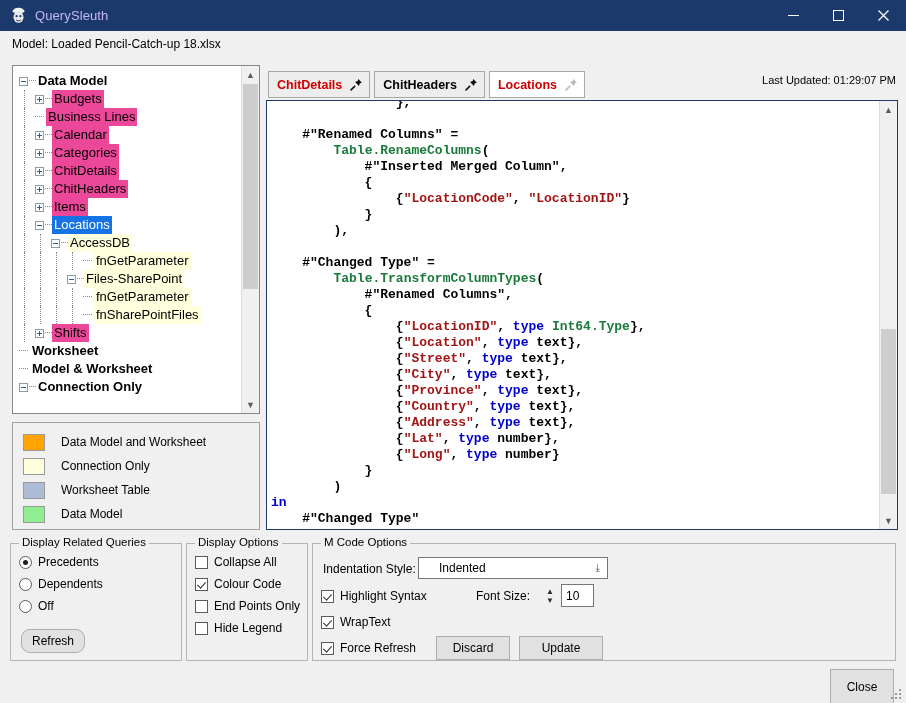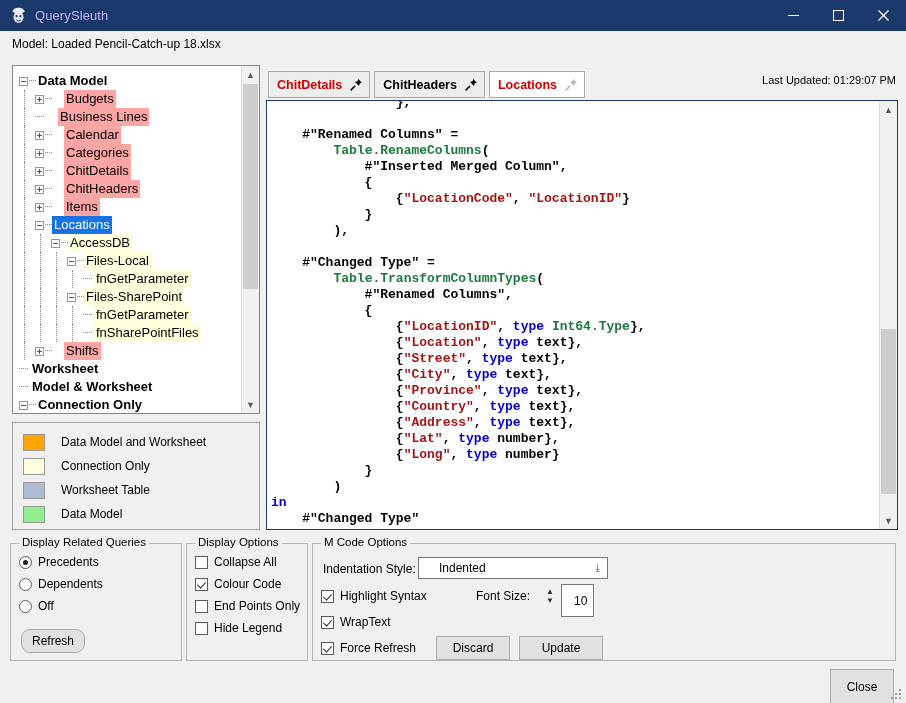--- a/index.html
+++ b/index.html
@@ -164,21 +164,21 @@
     position: absolute;
     left: 0; top: 8px;
     width: 7px;
     border-top: 1px dotted #8a8a8a;
   }
   .tlabel {
     padding: 0 2px;
     white-space: nowrap;
   }
   .tlabel.bold { font-weight: bold; }
-  .c-model    { background: #fca5a5; margin-left: 12px; }
+  .c-model    { background: #ec4899; }
   .c-conn     { background: #ffffdd; }
   .c-sel      { background: #1673e6; color: #ffffff; }
   .c-none     { background: transparent; }
 
   
   .sb {
     position: absolute;
     right: 0; top: 0;
     width: 17px;
     bottom: 0;
@@ -337,28 +337,28 @@
     flex-direction: column;
     justify-content: center;
     align-items: center;
     color: #2e2e2e;
     font-size: 8px;
     line-height: 9px;
   }
   #fs-input {
     position: absolute;
     left: 248px; top: 40px;
-    width: 33px; height: 33px;
+    width: 33px; height: 23px;
     background: #fff;
     border: 1px solid #767676;
     box-sizing: border-box;
     font-size: 12px;
     display: flex;
     align-items: center;
-    padding-left: 12px;
+    padding-left: 4px;
   }
 
   
   #tabstrip {
     position: absolute;
     left: 268px;
     top: 71px;
     height: 27px;
     display: flex;
     gap: 4px;
@@ -542,30 +542,20 @@
         <span class="tlabel c-sel">Locations</span>
       </div>
       <div class="tnode">
         <span class="tindent" style="width: 32px;">
           <span class="vline" style="left: 5px;"></span>
           <span class="vline" style="left: 21px;"></span>
         </span>
         <span class="tbox"></span>
         <span class="tdash"></span>
         <span class="tlabel c-conn">AccessDB</span>
-      </div>
-      <div class="tnode">
-        <span class="tindent" style="width: 48px;">
-          <span class="vline" style="left: 5px;"></span>
-          <span class="vline" style="left: 21px;"></span>
-          <span class="vline" style="left: 37px;"></span>
-        </span>
-        <span class="tbox"></span>
-        <span class="tdash"></span>
-        <span class="tlabel c-conn">Files-Local</span>
       </div>
       <div class="tnode">
         <span class="tindent" style="width: 64px;">
           <span class="vline" style="left: 5px;"></span>
           <span class="vline" style="left: 21px;"></span>
           <span class="vline" style="left: 37px;"></span>
           <span class="vline" style="left: 53px;"></span>
         </span>
         <span class="tstub"></span>
         <span class="tlabel c-conn">fnGetParameter</span>

